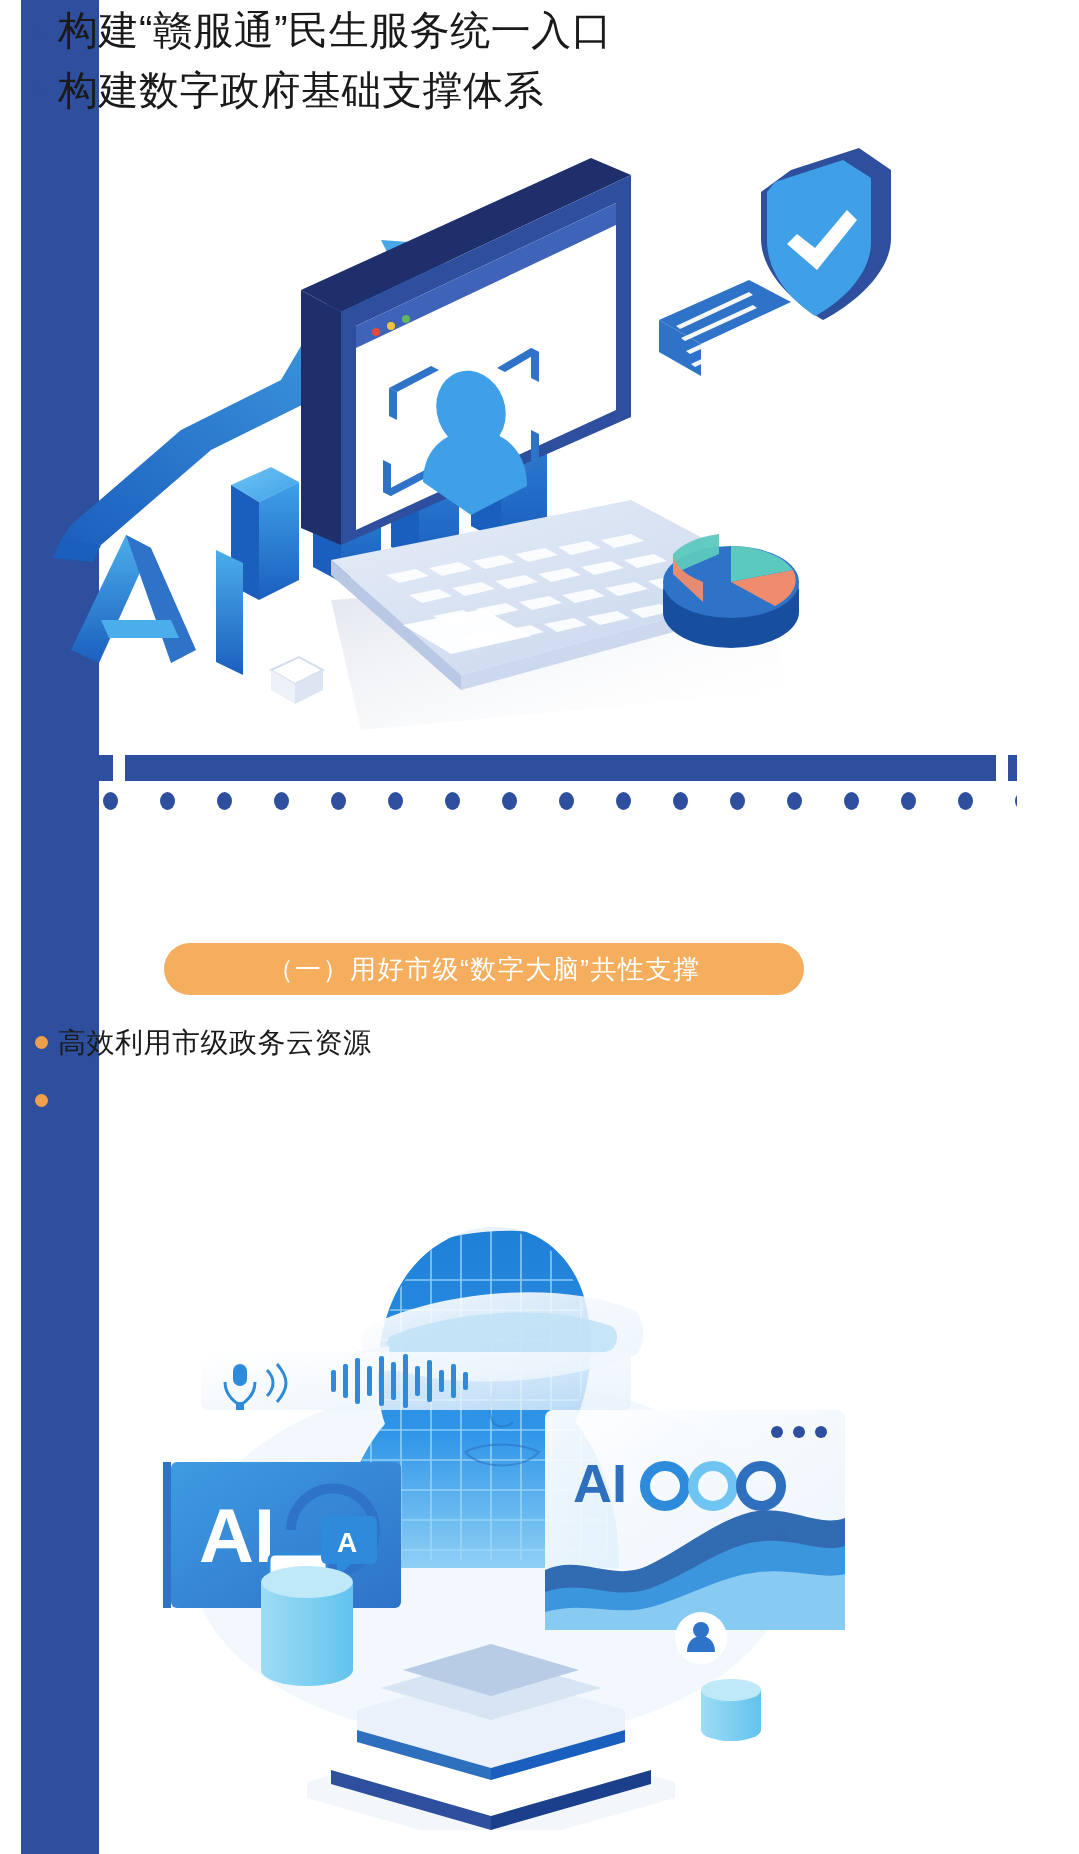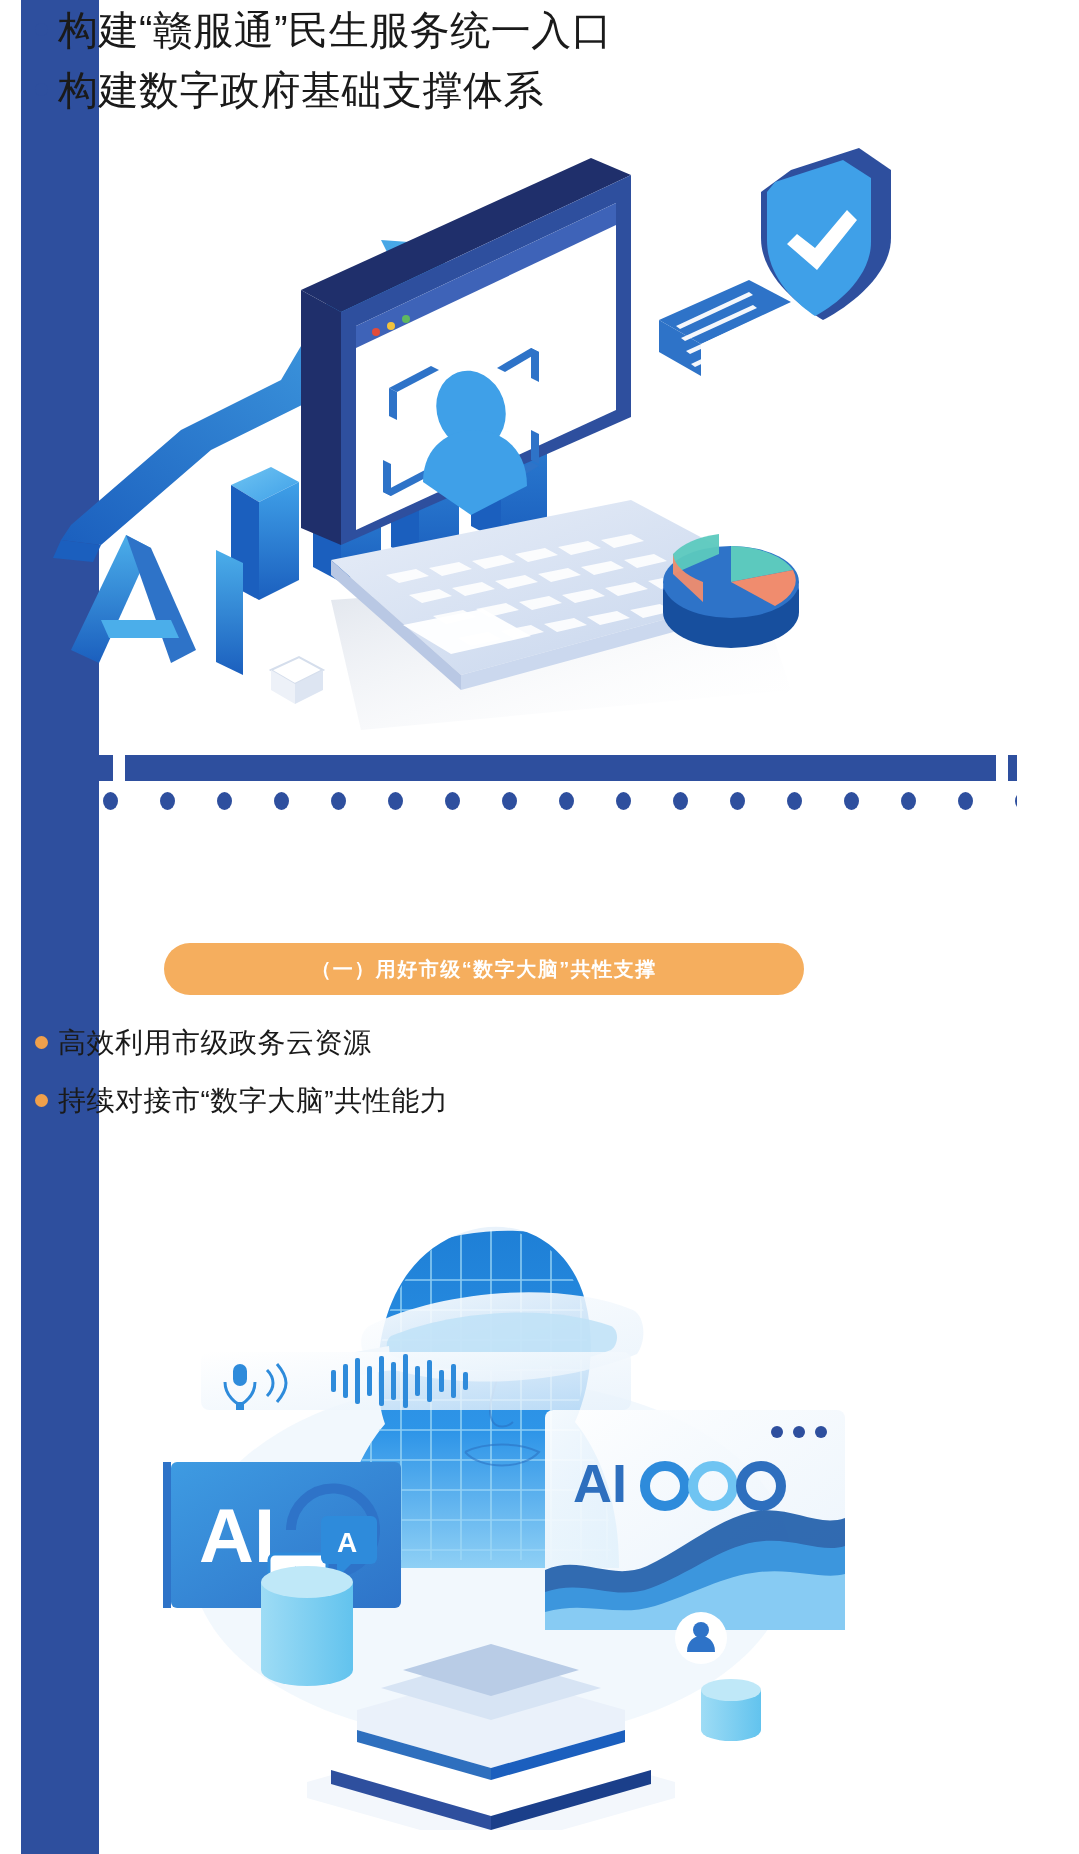--- a/index.html
+++ b/index.html
@@ -147,22 +147,22 @@
     top: 943px;
     width: 640px;
     height: 52px;
     background: #F5AE5E;
     border-radius: 26px;
     display: flex;
     align-items: center;
     justify-content: center;
   }
   .sub-pill span {
-    font-size: 20px;
-    font-weight: bold;
+    font-size: 26px;
+    font-weight: normal;
     color: #ffffff;
     letter-spacing: 1.5px;
   }
 
   
   .bullets-bottom {
     position: absolute;
     left: 14px;
     top: 1018px;
     width: 900px;
@@ -391,21 +391,20 @@
     <span>（一）用好市级“数字大脑”共性支撑</span>
   </div>
 
   <div class="bullets-bottom">
     <div class="bullet-row">
       <div class="bullet-dot orange"></div>
       <div class="bullet-text">高效利用市级政务云资源</div>
     </div>
     <div class="bullet-row">
       <div class="bullet-dot orange"></div>
-      <div class="bullet-text">持续对接市“数字大脑”共性能力</div>
     </div>
   </div>
 
   <div class="illo-bottom">
     <svg viewBox="0 0 720 700" xmlns="http://www.w3.org/2000/svg">
       <defs>
         <linearGradient id="gHead" x1="0" y1="0" x2="0" y2="1">
           <stop offset="0%" stop-color="#1E7FD6"></stop>
           <stop offset="60%" stop-color="#2E95E8"></stop>
           <stop offset="100%" stop-color="#8FD0F5"></stop>

